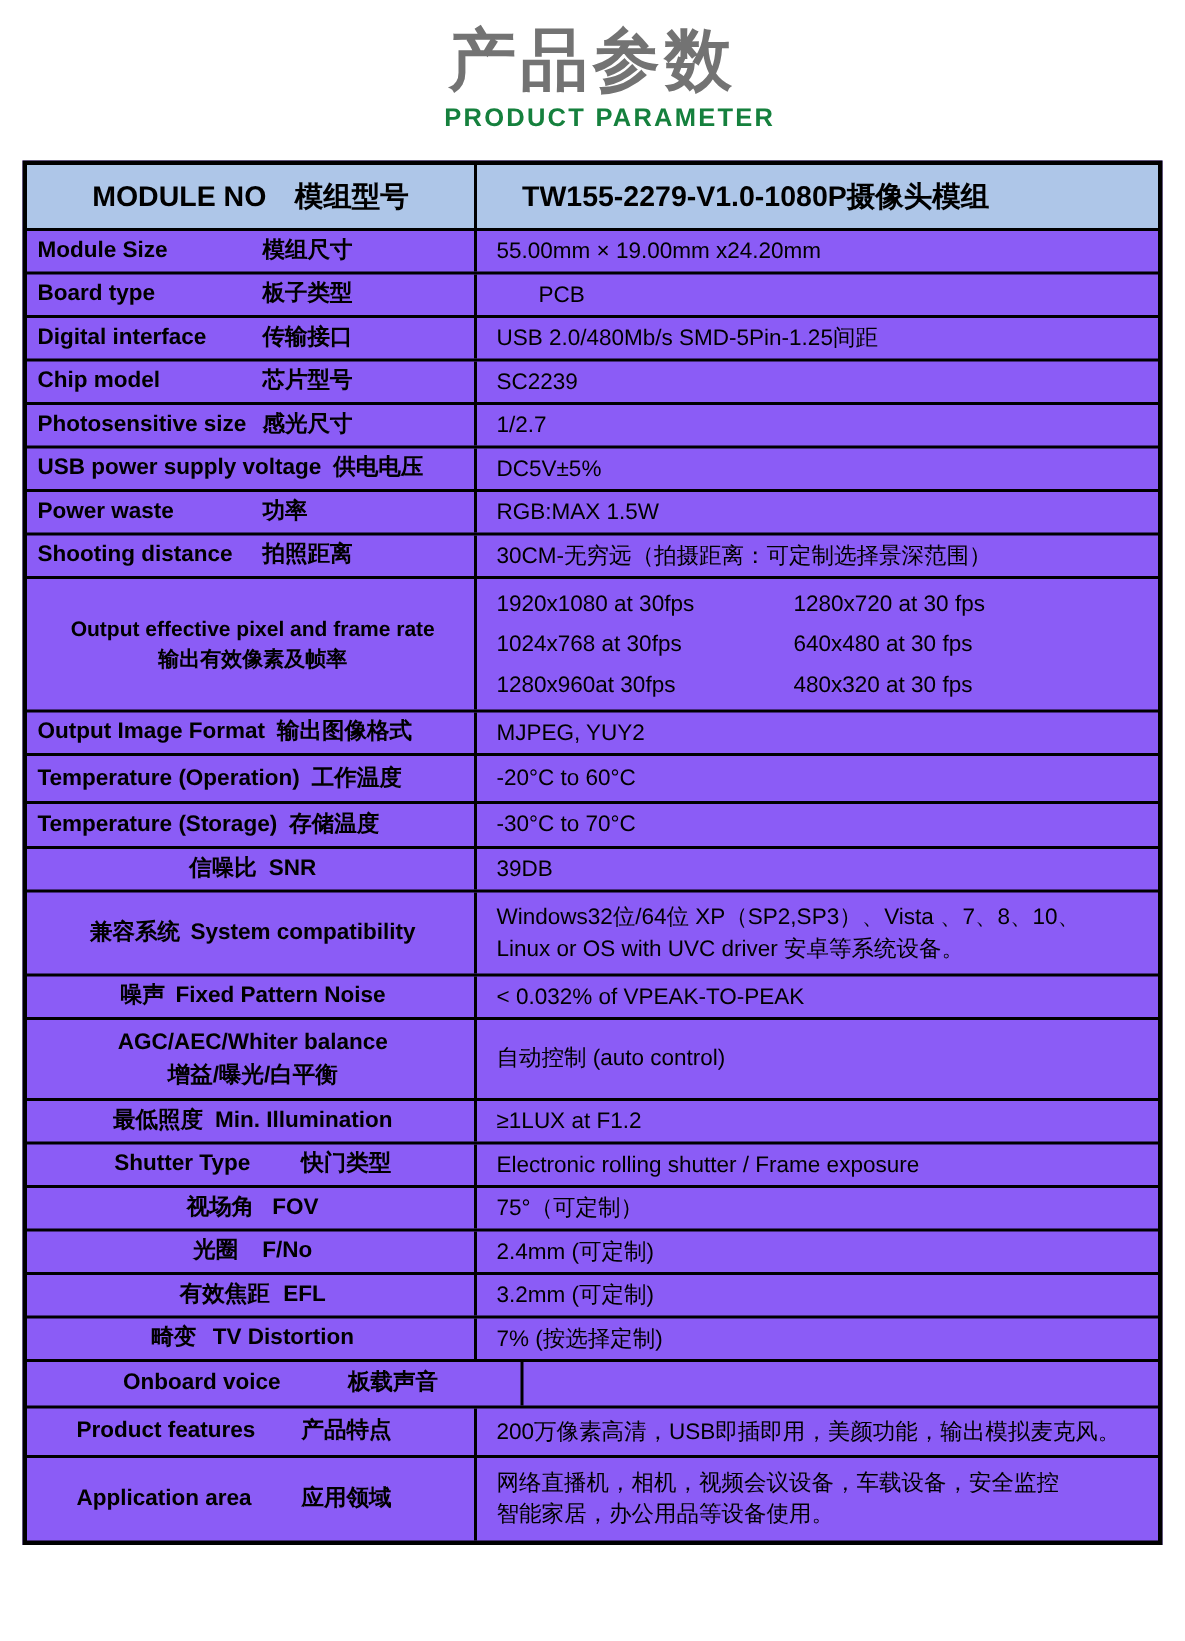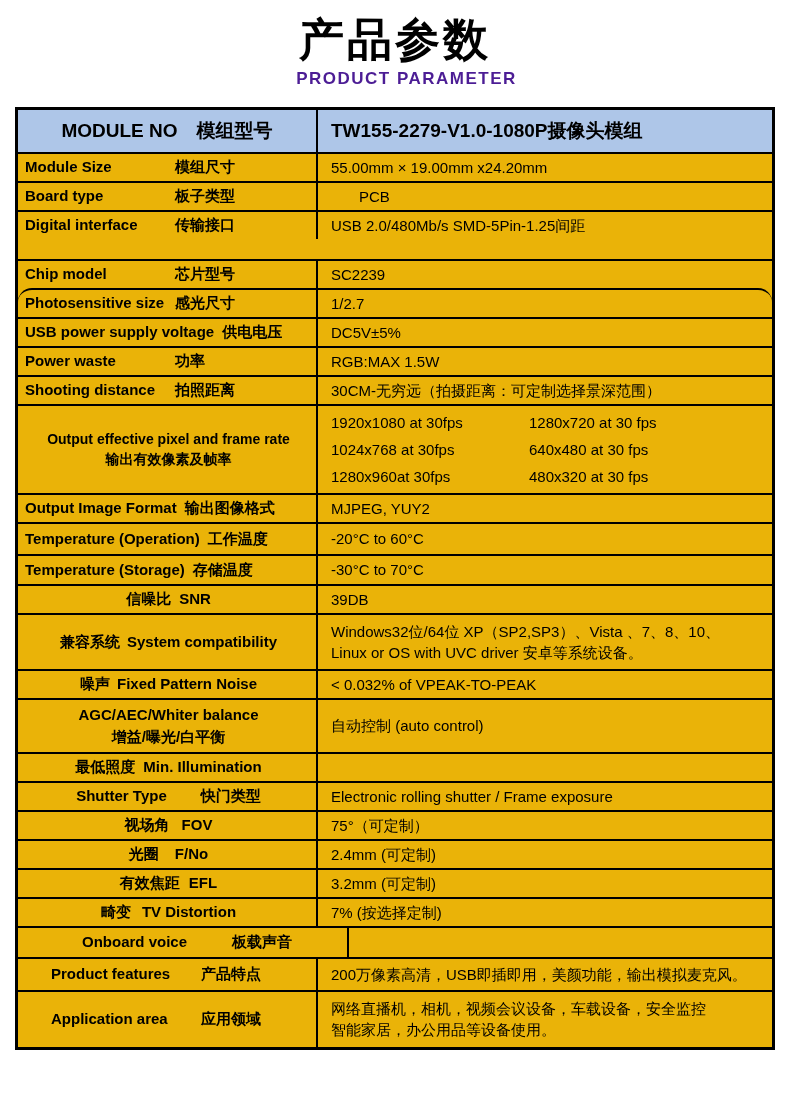--- a/index.html
+++ b/index.html
@@ -5,41 +5,41 @@
   * { box-sizing: border-box; margin: 0; padding: 0; }
   html, body {
     width: 790px; height: 1094px;
     background: #ffffff;
     font-family: "Liberation Sans", "DejaVu Sans", sans-serif;
     color: #000;
     overflow: hidden;
   }
   .title-block { text-align: center; padding-top: 14px; }
   .title {
-    font-size: 45px; font-weight: bold; color: #000000;
+    font-size: 45px; font-weight: bold; color: #737373;
     letter-spacing: 3px; line-height: 1.15;
   }
   .subtitle {
-    font-size: 17px; font-weight: bold; color: #4c1d95;
+    font-size: 17px; font-weight: bold; color: #15803d;
     letter-spacing: 1.5px; margin-top: 3px; padding-left: 23px;
   }
   .spec-table {
     margin: 18px 15px 0 15px;
     border: 3px solid #000;
-    background: #eab308;
+    background: #8b5cf6;
   }
   .row {
     display: grid;
     grid-template-columns: 300px 1fr;
     border-top: 2px solid #000;
   }
   .row.header-row { border-top: none; background: #AEC6E8; min-height: 42px; }
   .hcell { display: flex; align-items: center; font-weight: bold; font-size: 19px; }
   .hlabel { justify-content: center; border-right: 2px solid #000; text-align: center; }
-  .hvalue { padding-left: 13px; }
+  .hvalue { padding-left: 30px; }
 
   .lbl {
     border-right: 2px solid #000;
     display: flex; flex-direction: column; justify-content: center;
     font-weight: bold; font-size: 15px; line-height: 1.45;
     padding: 2px 4px 2px 7px;
   }
   .lbl.indent { padding-left: 33px; }
   .lline.t { display: grid; grid-template-columns: minmax(150px, max-content) 1fr; }
   .lline.i { display: flex; gap: 8px; }
@@ -94,32 +94,32 @@
         <div class="lbl">
           <div class="lline t">
             <span>Digital interface</span>
             <span>传输接口</span>
           </div>
         </div>
         <div class="val">
           <div class="vline">USB 2.0/480Mb/s SMD-5Pin-1.25间距</div>
         </div>
       </div>
-      <div class="row" style="min-height: 24px; margin-top: 20px;">
+      <div class="row" style="min-height: 24px;">
         <div class="lbl">
           <div class="lline t">
             <span>Chip model</span>
             <span>芯片型号</span>
           </div>
         </div>
         <div class="val">
           <div class="vline">SC2239</div>
         </div>
       </div>
-      <div class="row" style="min-height: 25px; border-radius: 14px;">
+      <div class="row" style="min-height: 25px;">
         <div class="lbl">
           <div class="lline t">
             <span>Photosensitive size</span>
             <span>感光尺寸</span>
           </div>
         </div>
         <div class="val">
           <div class="vline">1/2.7</div>
         </div>
       </div>
@@ -260,20 +260,23 @@
           <div class="vline">自动控制 (auto control)</div>
         </div>
       </div>
       <div class="row" style="min-height: 29px;">
         <div class="lbl">
           <div class="lline c" style="gap: 8px;">
             <span>最低照度</span>
             <span>Min. Illumination</span>
           </div>
         </div>
+        <div class="val">
+          <div class="vline">≥1LUX at F1.2</div>
+        </div>
       </div>
       <div class="row" style="min-height: 29px;">
         <div class="lbl">
           <div class="lline c" style="gap: 34px;">
             <span>Shutter Type</span>
             <span>快门类型</span>
           </div>
         </div>
         <div class="val">
           <div class="vline">Electronic rolling shutter / Frame exposure</div>

